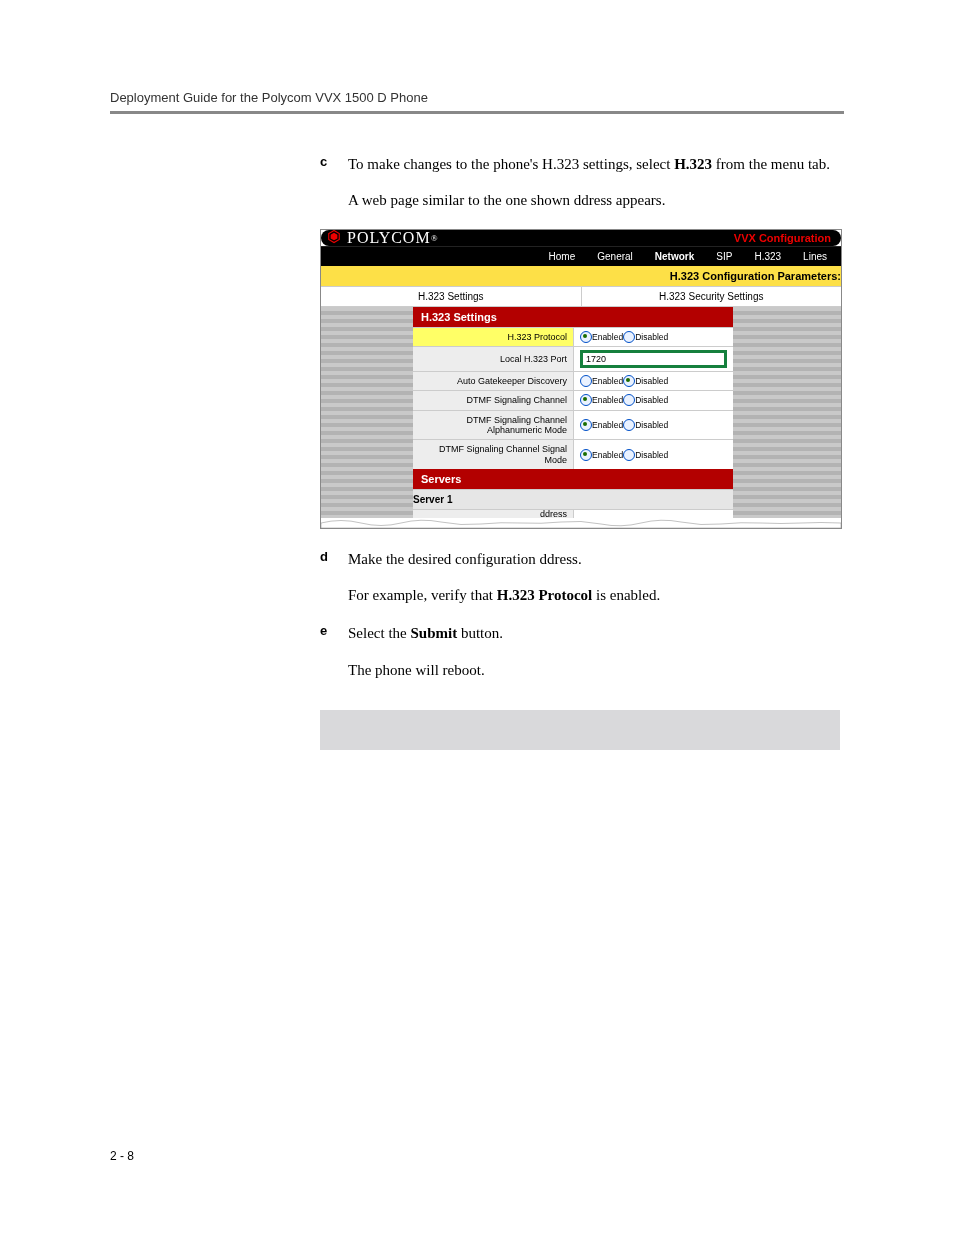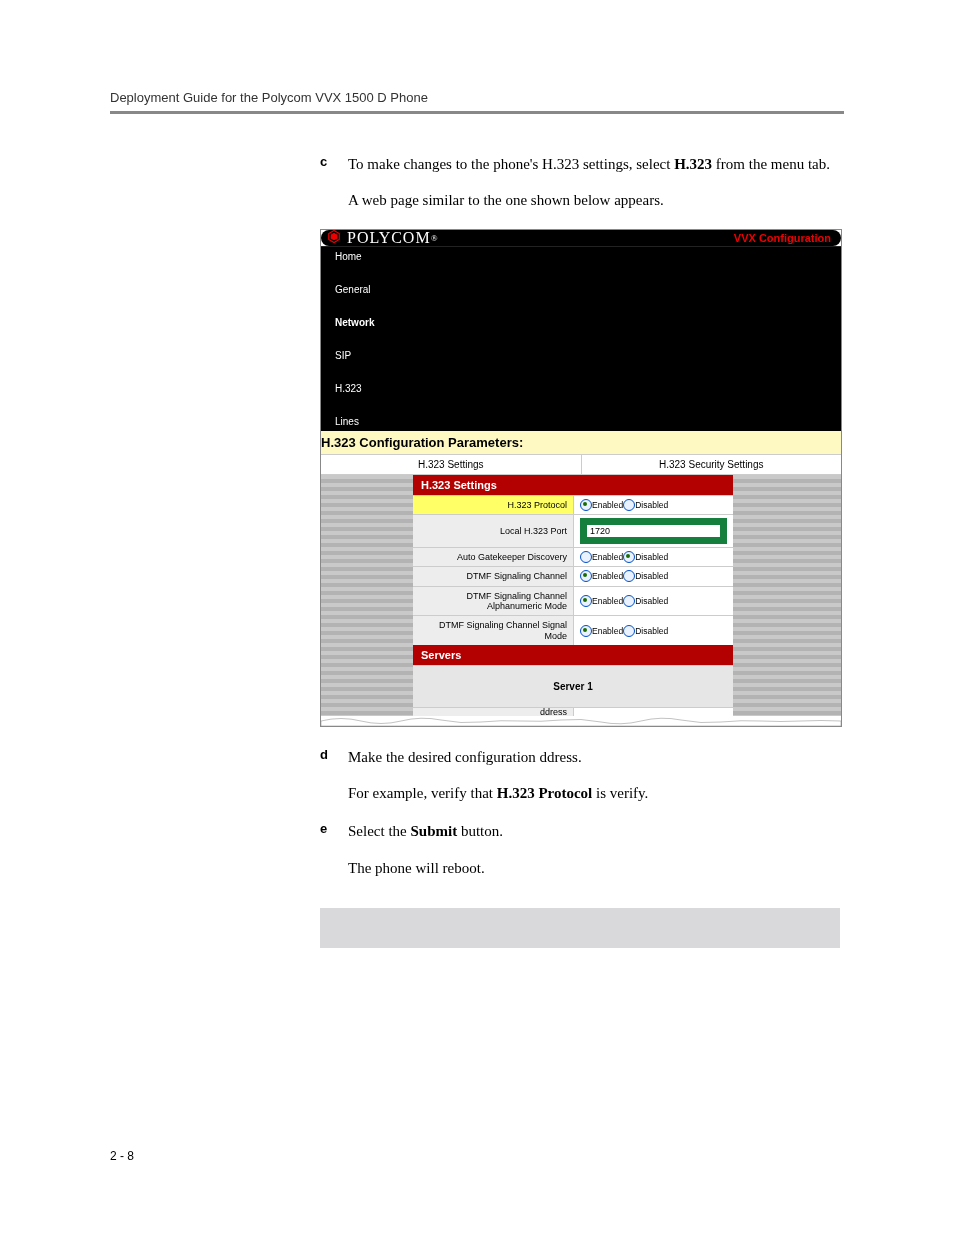--- a/index.html
+++ b/index.html
@@ -91,28 +91,27 @@
   }
   .ss-nav {
     background: #000;
     color: #fff;
     display: flex;
     justify-content: flex-end;
     gap: 22px;
     padding: 4px 14px;
     font-size: 10px;
     border-top: 1px solid #222;
-    flex-direction: column;
   }
   .ss-nav span.active { font-weight: bold; }
   .ss-subhead {
-    background: #fef9c3;
-    text-align: left;
-    font-weight: bold;
-    font-size: 13px;
+    background: #fde047;
+    text-align: right;
+    font-weight: bold;
+    font-size: 11px;
     padding: 4px 0;
     border-bottom: 1px solid #ccc;
   }
   .ss-tabbar {
     display: flex;
     font-size: 10px;
     border-bottom: 1px solid #ccc;
   }
   .ss-tabbar > div {
     flex: 1;
@@ -171,43 +170,43 @@
     background: #fff;
     display: flex;
     align-items: center;
     font-size: 8.5px;
   }
   .fr-value input[type="text"] {
     width: 100%;
     box-sizing: border-box;
     font-size: 9px;
     padding: 1px 3px;
-    border: 7px solid #15803d;
+    border: 3px solid #15803d;
   }
   .radio {
     width: 10px; height: 10px;
     border-radius: 50%;
     border: 1px solid #0050c8;
     display: inline-block;
     position: relative;
     background: #eaf2ff;
   }
   .radio.sel::after {
     content: "";
     position: absolute;
     left: 2px; top: 2px;
     width: 4px; height: 4px;
     border-radius: 50%;
     background: #1a6d00;
   }
   .server-head {
     background: #e6e6e6;
-    text-align: center;
-    font-weight: bold;
-    padding: 15px 0;
+    text-align: left;
+    font-weight: bold;
+    padding: 4px 0;
     border-top: 1px solid #ccc;
     font-size: 10px;
   }
   .torn {
     height: 10px;
     background: #fff;
     position: relative;
     overflow: hidden;
   }
   .torn svg { display: block; }
@@ -234,21 +233,21 @@
   <div class="content">
 
     <div class="step">
       <div class="step-letter">c</div>
       <div class="step-body">
         <p>
           <span>To make changes to the phone's H.323 settings, select </span><strong>H.323</strong><span> from the menu tab.</span>
         </p>
       </div>
     </div>
-    <div class="step-follow">A web page similar to the one shown below appears.</div>
+    <div class="step-follow">A web page similar to the one shown ddress appears.</div>
 
     <div class="screenshot">
       <div class="ss-top">
         <div class="brand">
           <svg class="brand-logo" viewBox="0 0 24 24">
             <polygon points="12,2 19,6 19,14 12,18 5,14 5,6" fill="none" stroke="#e00" stroke-width="1.5"></polygon>
             <polygon points="12,5 16.5,7.5 16.5,12.5 12,15 7.5,12.5 7.5,7.5" fill="#e00"></polygon>
           </svg>
           <span>POLYCOM</span>
           <span style="font-size:9px;vertical-align:super;">®</span>
@@ -346,21 +345,21 @@
       </div>
     </div>
 
     <div class="step">
       <div class="step-letter">d</div>
       <div class="step-body">
         <p>Make the desired configuration ddress.</p>
       </div>
     </div>
     <div class="step-follow">
-      <span>For example, verify that </span><strong>H.323 Protocol</strong><span> is verify.</span>
+      <span>For example, verify that </span><strong>H.323 Protocol</strong><span> is enabled.</span>
     </div>
 
     <div class="step">
       <div class="step-letter">e</div>
       <div class="step-body">
         <p>
           <span>Select the </span><strong>Submit</strong><span> button.</span>
         </p>
       </div>
     </div>

